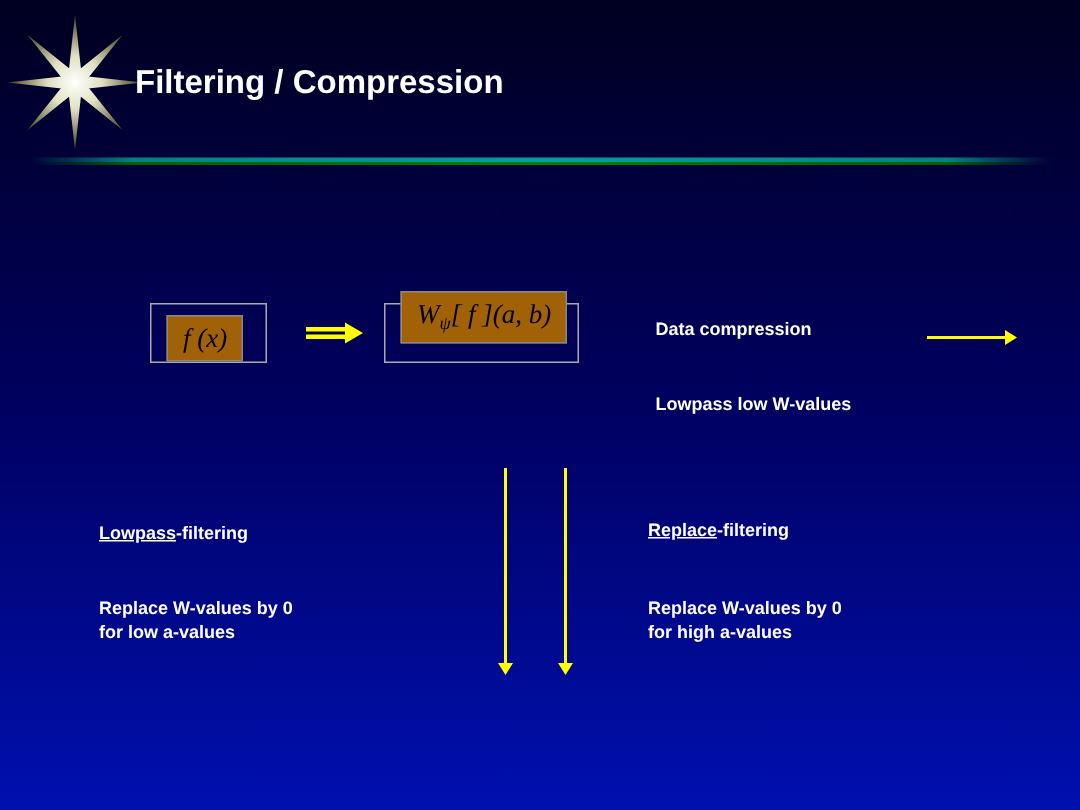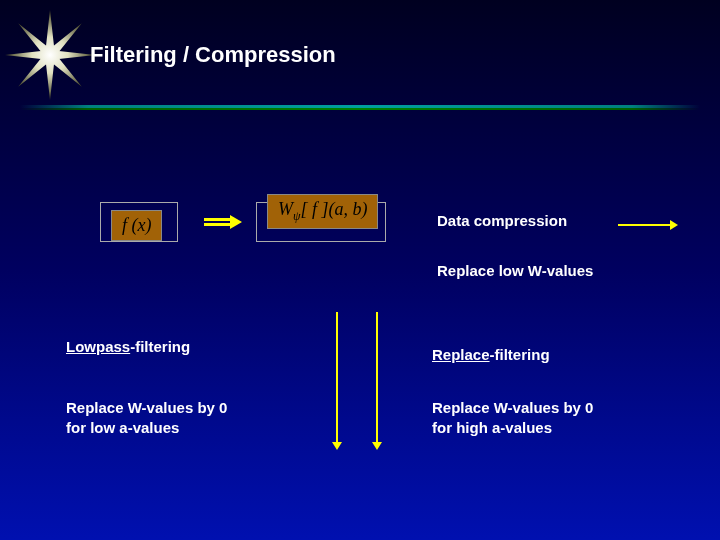--- a/index.html
+++ b/index.html
@@ -96,25 +96,25 @@
     }
     .arrow-right.a1 { left: 204px; top: 215px; }
     .arrow-right.thin { height: 6px; }
     .arrow-right.thin .shaft { top: 2px; height: 2px; width: 52px; background: #ffff00; }
     .arrow-right.thin .head { left: 52px; top: -2px; border-left: 8px solid #ffff00; border-top: 5px solid transparent; border-bottom: 5px solid transparent; }
     .arrow-right.a2 { left: 618px; top: 222px; width: 60px; }
     .label {
       position: absolute;
       color: #fff;
       font-weight: bold;
-      font-size: 15px;
+      font-size: 12px;
     }
     .label.dc { left: 437px; top: 212px; }
     .label.rl { left: 437px; top: 262px; }
-    .label.lp { left: 66px; top: 338px; }
+    .label.lp { left: 66px; top: 348px; }
     .label.lp .u { text-decoration: underline; }
     .label.hp { left: 432px; top: 346px; }
     .label.hp .u { text-decoration: underline; }
     .label.lpd { left: 66px; top: 398px; font-weight: bold; line-height: 1.3; }
     .label.hpd { left: 432px; top: 398px; font-weight: bold; line-height: 1.3; }
     .label .ul { }
     .arrow-down {
       position: absolute;
       width: 2px;
       background: #ffff00;
@@ -174,21 +174,21 @@
 <div class="formula-box fb2">
   <span>W</span><span class="sub">ψ</span><span>[ f ](a, b)</span>
 </div>
 
 <div class="label dc">Data compression</div>
 <div class="arrow-right thin a2">
   <div class="shaft"></div>
     <div class="head"></div>
 </div>
 
-<div class="label rl">Replace low W-values</div>
+<div class="label rl">Lowpass low W-values</div>
 
 <div class="arrow-down d1"></div>
 <div class="arrow-down d2"></div>
 
 <div class="label lp">
   <span class="u">Lowpass</span><span>-filtering</span>
 </div>
 
 <div class="label hp">
   <span class="u">Replace</span><span>-filtering</span>

